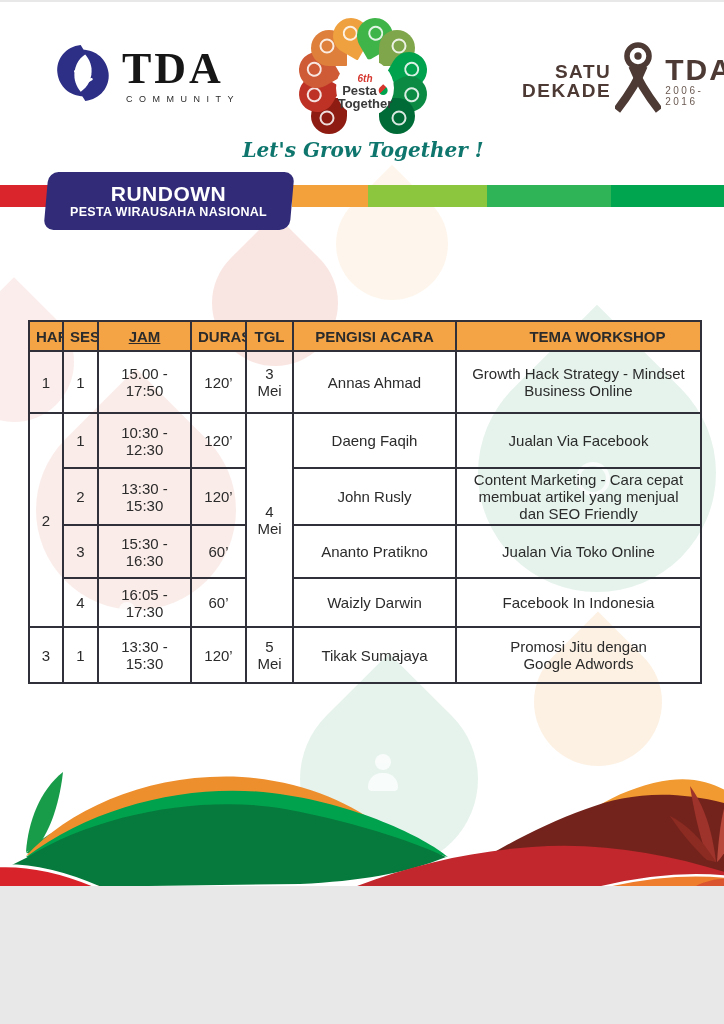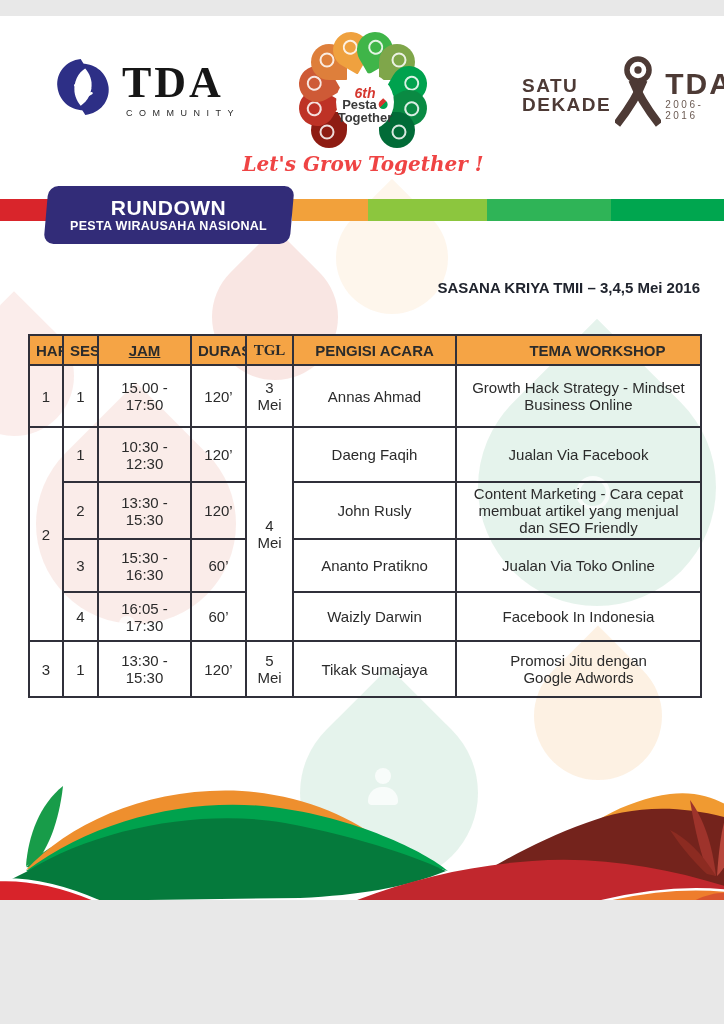--- a/index.html
+++ b/index.html
@@ -1,17 +1,17 @@
 <!DOCTYPE html>
 <html><head>
 <meta charset="utf-8">
 <style>
   html,body{margin:0;padding:0;background:#e8e8e8;}
   .page{
-    position:relative;width:724px;height:884px;margin:16px auto;
+    position:relative;width:724px;height:884px;margin:2px auto;
     background:#ffffff;overflow:hidden;
     font-family:"Liberation Sans",sans-serif;color:#2b2b2b;
   }
   
   .wm{position:absolute;z-index:0;border-radius:0 50% 50% 50%;transform:rotate(45deg);}
   .wm-red1{left:212px;top:238px;width:126px;height:126px;background:rgba(213,80,58,.14);}
   .wm-red2{left:36px;top:408px;width:200px;height:200px;background:rgba(213,80,58,.11);}
   .wm-red3{left:-46px;top:300px;width:120px;height:120px;background:rgba(213,80,58,.10);}
   .wm-green1{left:478px;top:352px;width:238px;height:238px;background:rgba(0,140,70,.10);}
   .wm-green2{left:300px;top:688px;width:178px;height:178px;background:rgba(0,140,70,.10);}
@@ -24,28 +24,28 @@
   
   .hdr{position:absolute;z-index:2;}
   .tda-logo{left:52px;top:40px;display:flex;align-items:center;gap:8px;}
   .tda-text .tda-word{font-family:"Liberation Serif",serif;font-weight:bold;font-size:44px;line-height:44px;color:#161616;letter-spacing:3px;}
   .tda-text .tda-sub{font-size:9px;letter-spacing:6.5px;color:#2b2b2b;margin-top:3px;padding-left:4px;}
   .pw-logo{left:268px;top:8px;width:194px;height:158px;}
   .petal{position:absolute;width:36px;height:36px;border-radius:0 50% 50% 50%;}
   .petal::after{content:"";position:absolute;left:55%;top:55%;width:11px;height:11px;border:2px solid rgba(255,255,255,.85);border-radius:50%;transform:translate(-50%,-50%);}
   .pw-center{position:absolute;left:50%;top:64px;transform:translateX(-50%);text-align:center;z-index:3;}
   .pw-center-bg{position:absolute;left:50%;top:78px;transform:translate(-50%,-50%);width:58px;height:58px;background:#fff;border-radius:50%;z-index:2;}
-  .pw-ord{color:#d5372f;font-style:italic;font-weight:bold;font-size:14px;line-height:10px;}
+  .pw-ord{color:#d5372f;font-style:italic;font-weight:bold;font-size:10px;line-height:10px;}
   .pw-l1,.pw-l2{font-weight:bold;font-size:13px;line-height:13px;color:#3a3a3a;}
   .pesta-row{display:flex;align-items:center;justify-content:center;gap:2px;}
   .pesta-drop{width:9px;height:9px;border-radius:0 50% 50% 50%;transform:rotate(45deg);background:linear-gradient(90deg,#d5372f 50%,#00a24e 50%);}
   .tagline{position:absolute;left:208px;top:136px;width:310px;text-align:center;z-index:2;
-    font-family:"DejaVu Serif",serif;font-style:italic;font-weight:bold;font-size:20px;color:#ef4444;}
+    font-family:"DejaVu Serif",serif;font-style:italic;font-weight:bold;font-size:20px;color:#0f766e;}
   .decade-logo{left:522px;top:38px;display:flex;align-items:center;gap:4px;color:#4d3a35;}
-  .decade-left{font-weight:bold;font-size:19px;line-height:19px;letter-spacing:1.5px;}
+  .decade-left{text-align:right;font-weight:bold;font-size:19px;line-height:19px;letter-spacing:1.5px;}
   .decade-right .decade-brand{font-weight:bold;font-size:30px;line-height:28px;letter-spacing:2px;}
   .decade-right .decade-years{font-size:10px;letter-spacing:2.5px;color:#6b5a52;margin-top:1px;}
   
   .banner{position:absolute;left:0;top:170px;width:724px;height:60px;z-index:2;}
   .banner-red{position:absolute;left:0;top:13px;width:88px;height:22px;}
   .stripes{position:absolute;left:292px;top:13px;height:22px;display:flex;}
   .stripe0{width:76px;}.stripe1{width:119px;}.stripe2{width:124px;}.stripe3{width:113px;}
   .badge{position:absolute;left:46px;top:0;width:246px;height:58px;border-radius:10px;
     transform:skewX(-5deg);display:flex;flex-direction:column;align-items:center;justify-content:center;}
   .badge-inner{transform:skewX(5deg);text-align:center;color:#fff;}
@@ -164,40 +164,39 @@
     </div>
     <div class="badge" style="background: rgb(50, 44, 120);">
       <div class="badge-inner">
         <div class="badge-title">RUNDOWN</div>
         <div class="badge-sub">PESTA WIRAUSAHA NASIONAL</div>
       </div>
     </div>
   </div>
 
   <div class="event-title">
-    <div>SASANA KRIYA TMII – 3,4,5 Mei 2016</div>
   </div>
 
   <table class="sched">
     <colgroup>
       <col style="width:34px">
         <col style="width:35px">
         <col style="width:93px">
         <col style="width:55px">
       <col style="width:47px">
         <col style="width:163px">
         <col style="width:245px">
     </colgroup>
     <tbody>
         <tr style="height:30px">
       <th style="background: rgb(245, 164, 69);">HARI</th>
       <th style="background: rgb(245, 164, 69);">SESI</th>
       <th style="background: rgb(245, 164, 69); text-decoration: underline;">JAM</th>
       <th style="background: rgb(245, 164, 69);">DURASI</th>
-      <th style="background: rgb(245, 164, 69); font-family: Liberation Serif, serif;">TGL</th>
+      <th style="background: rgb(245, 164, 69);">TGL</th>
       <th style="background: rgb(245, 164, 69);">PENGISI ACARA</th>
       <th style="background: rgb(245, 164, 69); padding-left: 44px;">TEMA WORKSHOP</th>
     </tr>
     <tr style="height:62px">
       <td>1</td>
       <td>1</td>
       <td>15.00 - 17:50</td>
       <td>120’</td>
       <td>3 Mei</td>
       <td>Annas Ahmad</td>

